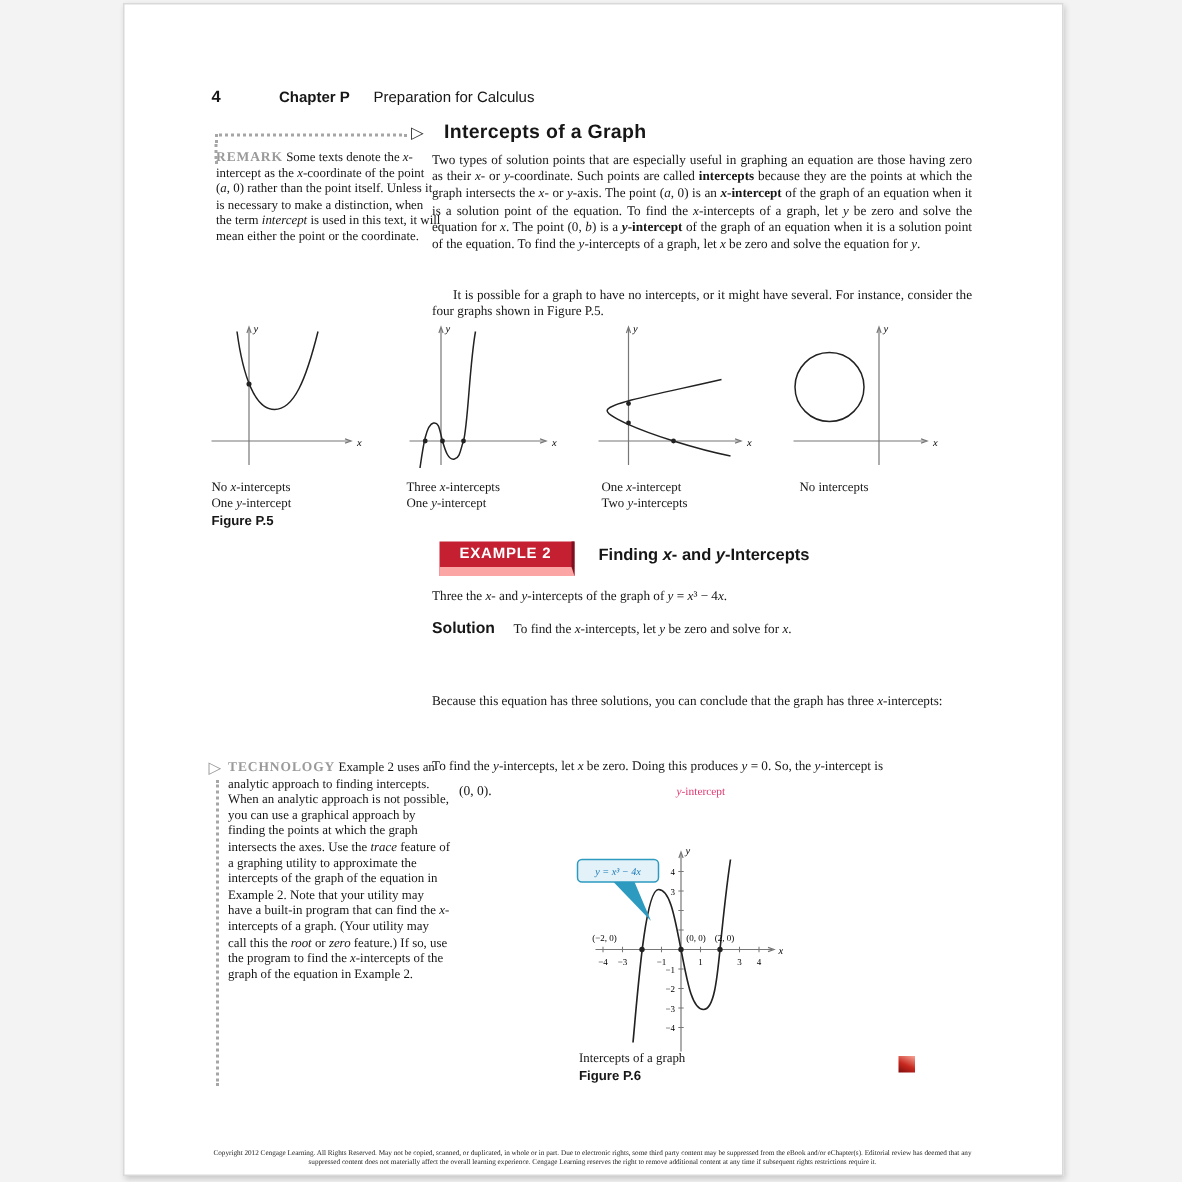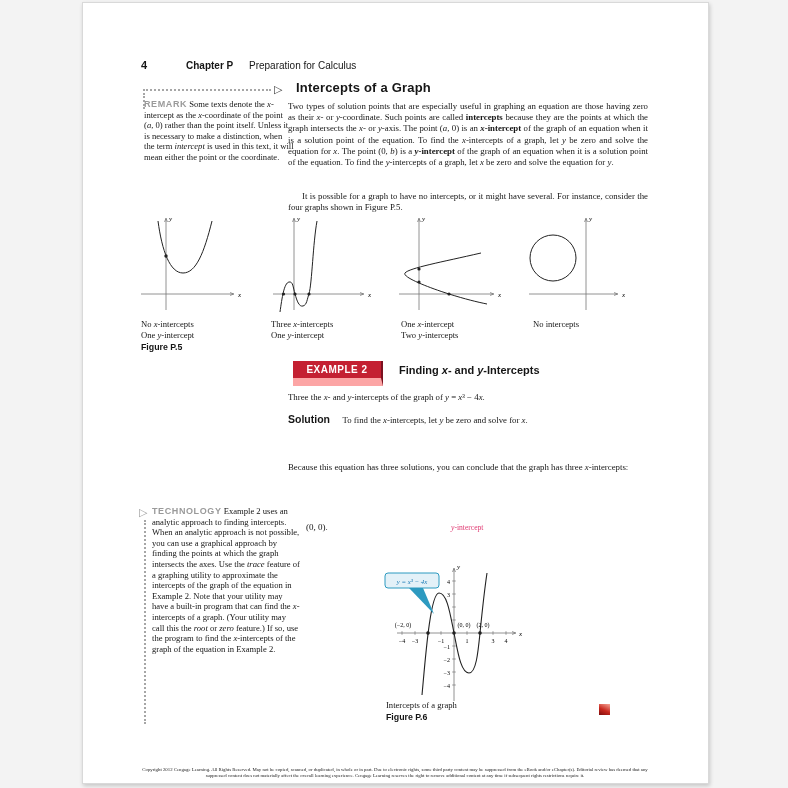--- a/index.html
+++ b/index.html
@@ -6,28 +6,28 @@
   #page{position:absolute;left:82px;top:2px;width:625px;height:780px;background:#fff;
         border:1px solid #d9d9d9;box-shadow:1px 2px 4px rgba(0,0,0,.18);
         font-family:"Liberation Serif",serif;color:#161616;}
   .abs{position:absolute;}
   .sans{font-family:"Liberation Sans",sans-serif;}
   .i{font-style:italic;}
   .b{font-weight:bold;}
   .bi{font-weight:bold;font-style:italic;}
   .body-text{font-size:8.8px;line-height:11.2px;text-align:justify;}
   .side-text{font-size:8.6px;line-height:10.6px;}
-  .graylabel{font-family:Liberation Sans, sans-serif;font-weight:bold;color:#9a9a9a;
+  .graylabel{font-family:Liberation Serif, serif;font-weight:bold;color:#9a9a9a;
              font-size:9px;letter-spacing:.6px;}
   .tri{font-size:11px;color:#555;line-height:10px;}
   .dotlead{border-top:2px dotted #a6a6a6;}
   .dotvert{border-left:2px dotted #a6a6a6;}
   .caption{font-size:8.6px;line-height:11px;}
   .figlabel{font-family:"Liberation Sans",sans-serif;font-weight:bold;font-size:8.8px;}
-  .badge{background:#c42032;border-right:2px solid #7c1120;border-bottom:8px solid #fca5a5;
+  .badge{background:#c42032;border-right:2px solid #7c1120;border-bottom:6px solid #fca5a5;
          color:#fff;font-family:"Liberation Sans",sans-serif;font-weight:bold;font-size:10px;
          letter-spacing:.5px;text-align:center;line-height:17px;}
   .extitle{font-family:"Liberation Sans",sans-serif;font-weight:bold;font-size:11px;}
   .math{font-style:italic;font-size:9px;}
   .note{color:#e03a72;font-size:7.6px;}
   .eqrow{position:relative;height:12px;}
   svg text{font-family:"Liberation Serif",serif;}
   .axlab{font-style:italic;font-size:7px;}
   .ticklab{font-size:6px;}
   .ptlab{font-size:6px;}
@@ -131,20 +131,21 @@
   <div class="abs" style="left:205px;top:406px;width:360px;">
     <span class="sans b" style="font-size:10.5px;">Solution</span>
     <span class="body-text" style="font-size:8.8px;">&nbsp;&nbsp;</span>
     <span class="body-text" style="font-size:8.8px;"><span>To find the </span><span class="i">x</span><span>-intercepts, let </span><span class="i">y</span><span> be zero and solve for </span><span class="i">x</span><span>.</span></span>
   </div>
 
 
   <div class="abs body-text" style="left:205px;top:459px;width:360px;"><span>Because this equation has three solutions, you can conclude that the graph has three </span><span class="i">x</span><span>-intercepts:</span></div>
 
 
+  <div class="abs body-text" style="left:205px;top:502px;width:362px;text-align:left;"><span>To find the </span><span class="i">y</span><span>-intercepts, let </span><span class="i">x</span><span> be zero. Doing this produces </span><span class="i">y</span><span> = 0. So, the </span><span class="i">y</span><span>-intercept is</span></div>
 
   <div class="abs" style="left:205px;top:519px;width:360px;height:12px;">
     <span class="abs" style="left:18px;top:0;font-size:9px;">(0, 0).</span>
     <span class="note abs" style="left:163px;top:1px;"><span class="i">y</span><span>-intercept</span></span>
   </div>
 
 
   <span class="abs tri" style="left:56px;top:504px;color:#999;">▷</span>
   <div class="abs dotvert" style="left:61px;top:517px;width:0;height:204px;"></div>
   <div class="abs side-text" style="left:69px;top:503px;width:148px;">

